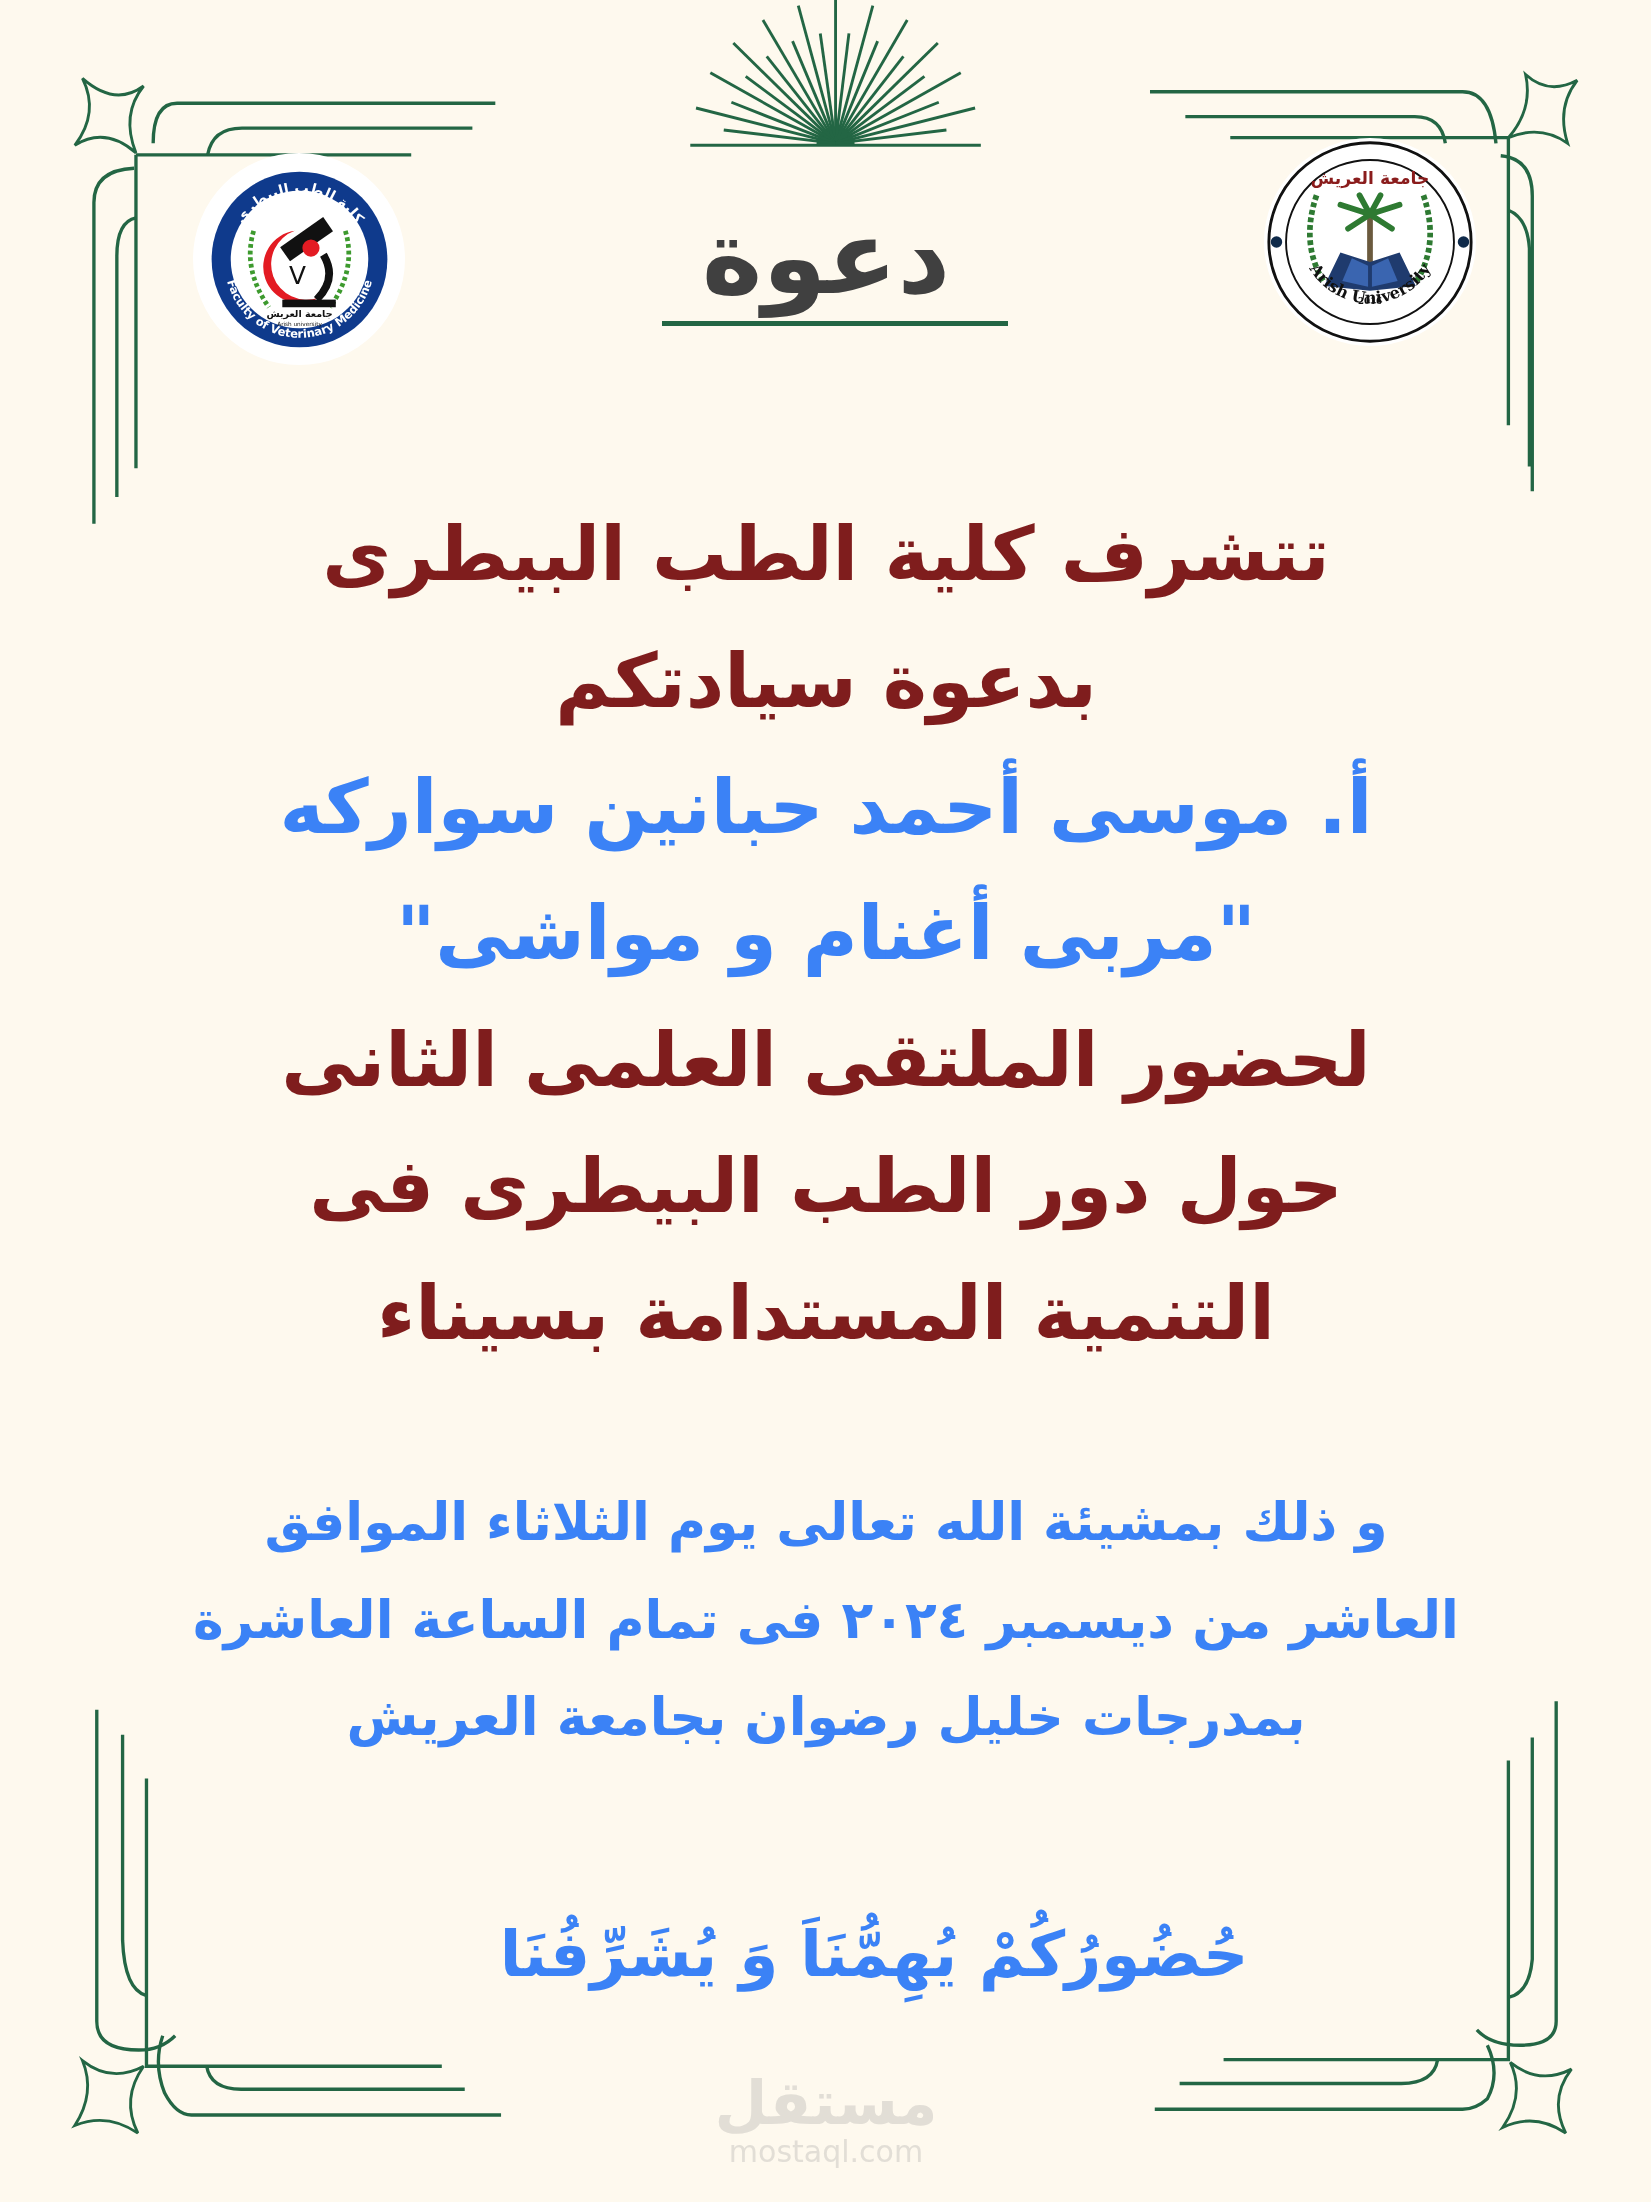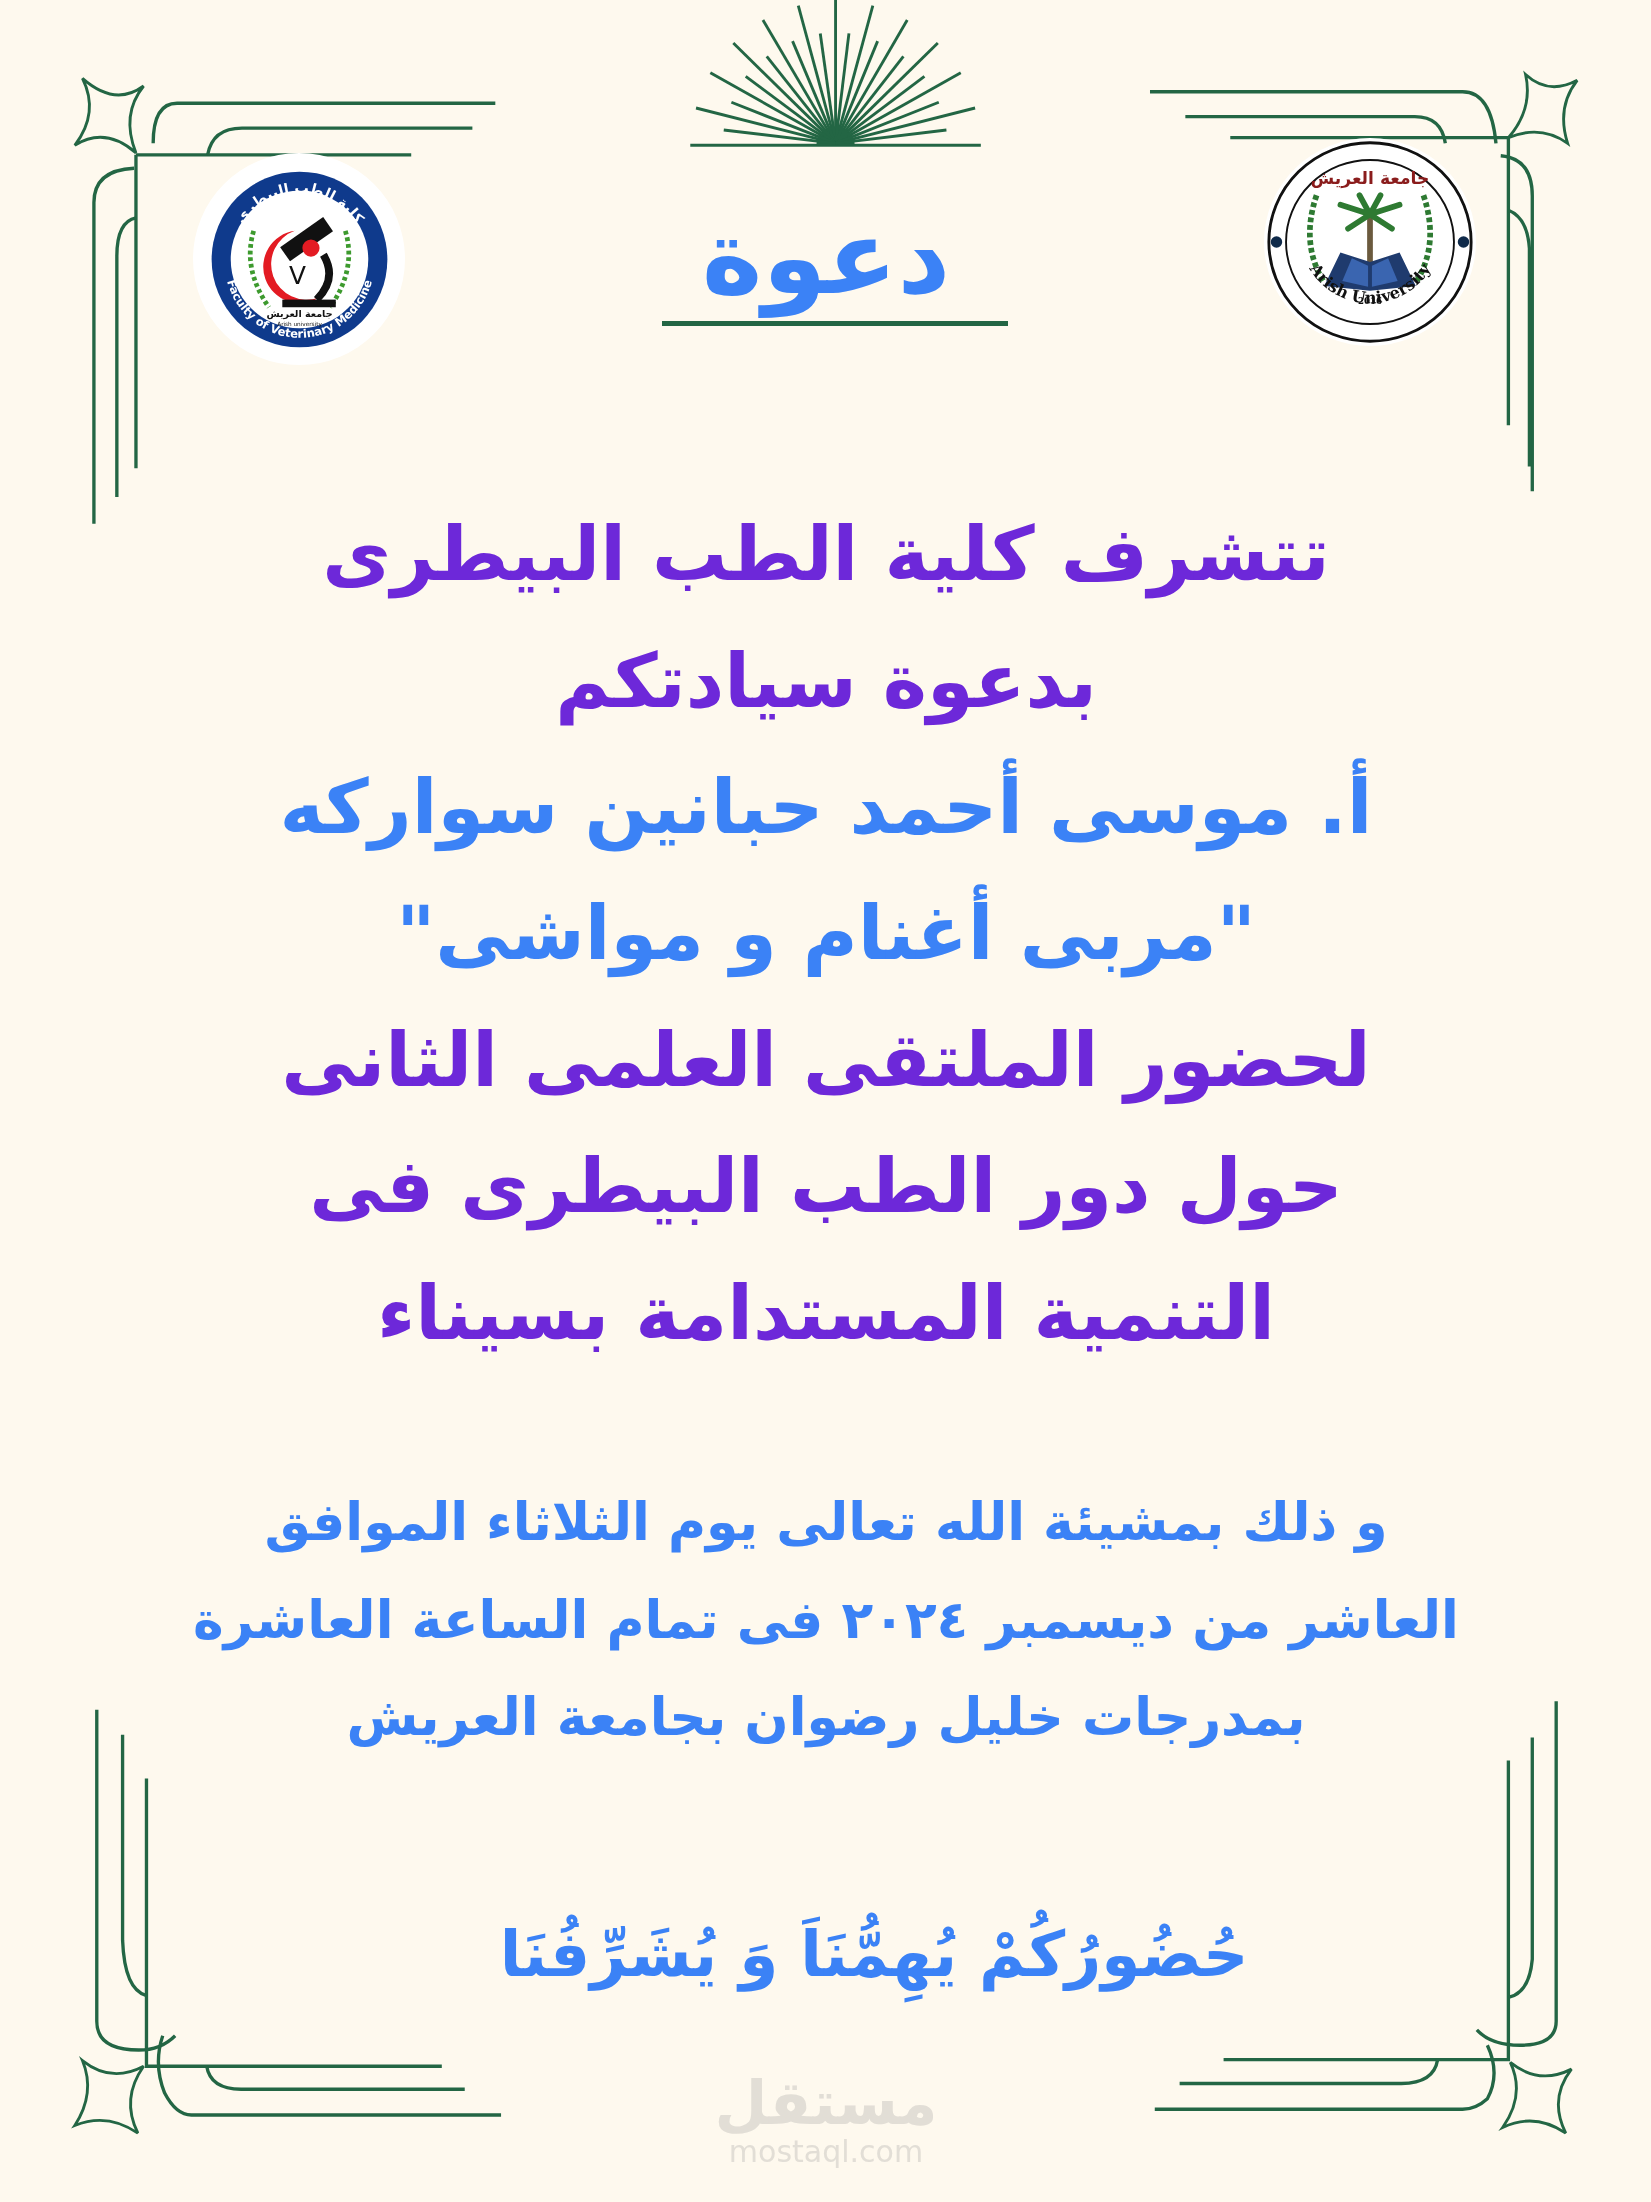--- a/index.html
+++ b/index.html
@@ -8,30 +8,30 @@
     background:#FEF9EE;
     font-family:"DejaVu Sans", sans-serif;
   }
   .frame-svg { position:absolute; left:0; top:0; width:1652px; height:2202px; pointer-events:none; }
   .logo {
     position:absolute; border-radius:50%; background:#ffffff;
     display:flex; align-items:center; justify-content:center; overflow:hidden;
   }
   .title {
     position:absolute; left:0; width:1652px; top:196px; text-align:center;
-    font-size:103px; font-weight:bold; color:#3b82f6; line-height:1.2; direction:rtl;
+    font-size:103px; font-weight:bold; color:#404040; line-height:1.2; direction:rtl;
   }
   .title-underline {
     position:absolute; left:662px; top:321px; width:346px; height:4.8px; background:#236644;
   }
   .line {
     position:absolute; left:0; width:1652px; text-align:center; direction:rtl;
     font-weight:bold; white-space:nowrap; line-height:1.2;
   }
-  .green { color:#6d28d9; }
+  .green { color:#7f1d1d; }
   .black { color:#3b82f6; }
   .big { font-size:75px; }
   .mid { font-size:52px; }
   .closing { font-size:63px; }
   .watermark {
     position:absolute; left:0; width:1652px; text-align:center; color:#e2ded6;
     font-weight:bold; line-height:1;
   }
 </style>
 </head>

